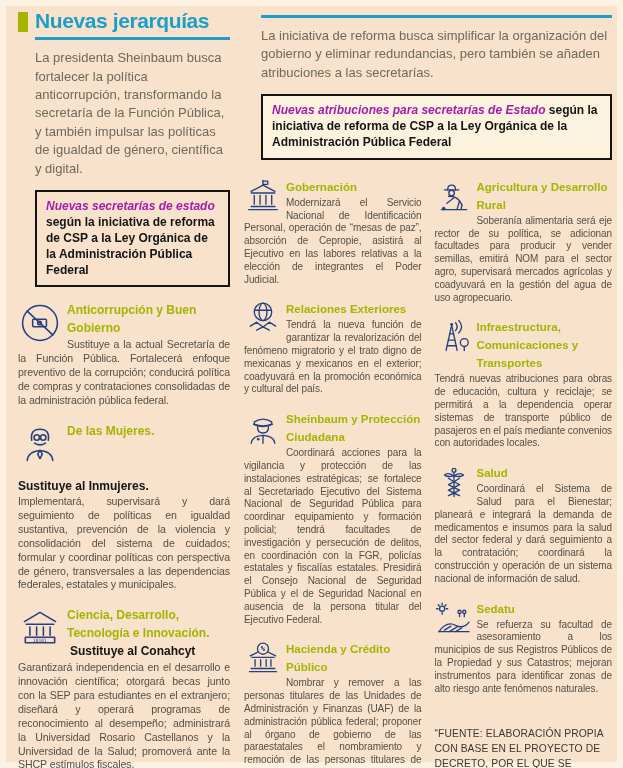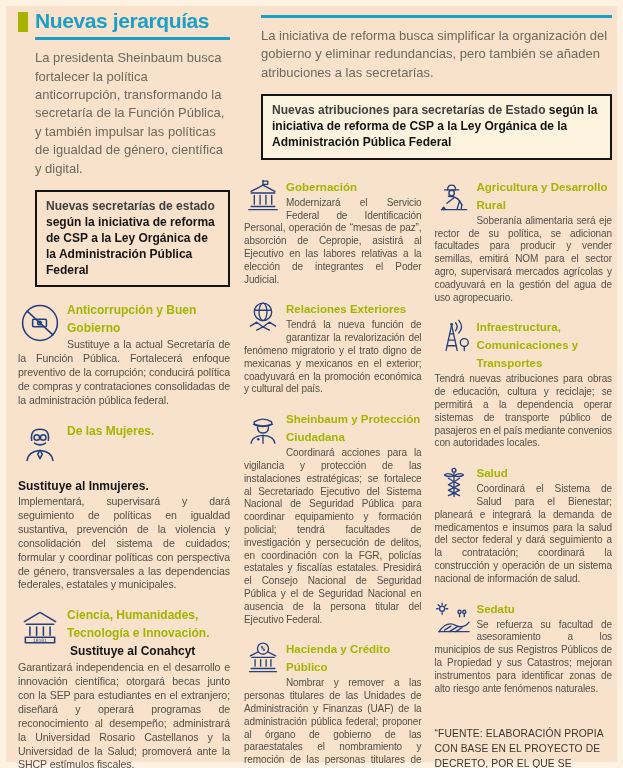--- a/index.html
+++ b/index.html
@@ -9,21 +9,21 @@
   
   .col-header{display:flex;align-items:flex-start;gap:7px;}
   .hbar{width:10px;height:20px;background:#a6b400;margin-top:2px;}
   .htitle{color:#1b9fc8;font-weight:bold;font-size:21px;letter-spacing:-0.4px;line-height:1.05;}
   .hrule{border-bottom:3px solid #1b9fc8;margin:5px 0 9px 17px;}
   
   .intro{color:#6e685d;font-size:13px;line-height:1.42;margin:0 0 12px 17px;text-align:left;}
   
   .hbox{border:2px solid #141414;padding:7px 9px;font-weight:bold;font-size:12px;
         line-height:1.32;color:#141414;margin-left:17px;}
-  .hbox .hl{color:#404040;}
+  .hbox .hl{color:#a21caf;font-style:italic;}
   .hbox.cream{background:#fbf3de;}
   
   .sec{margin:13px 0 0 0;overflow:visible;}
   .sec .icon{float:left;width:44px;height:44px;margin:1px 5px 1px 0;}
   .sec .icon svg{width:100%;height:100%;}
   .sec-title{color:#a4b400;font-weight:bold;font-size:12px;line-height:1.2;}
   .sec-sub{color:#141414;font-weight:bold;font-size:12px;line-height:1.2;margin-left:3px;margin-top:40px;}
   .sec-sub.block{display:block;margin-left:0;}
   .sec-body{margin:2px 0 0 0;color:#544f47;font-size:10.6px;line-height:1.31;
             text-align:justify;letter-spacing:-0.1px;}
@@ -98,21 +98,21 @@
             <polyline points="7,17 24,7 41,17"></polyline>
             <line x1="9" y1="20" x2="39" y2="20"></line>
             <line x1="13" y1="23" x2="13" y2="32"></line>
             <line x1="20.3" y1="23" x2="20.3" y2="32"></line>
             <line x1="27.7" y1="23" x2="27.7" y2="32"></line>
             <line x1="35" y1="23" x2="35" y2="32"></line>
             <rect x="8" y="34" width="32" height="6"></rect>
             <text x="24" y="39" font-size="5" text-anchor="middle">10101</text>
           </svg>
       </span>
-      <span class="sec-title">Ciencia, Humanidades, Tecnología e Innovación.</span>
+      <span class="sec-title">Ciencia, Desarrollo, Tecnología e Innovación.</span>
       <span class="sec-sub">Sustituye al Conahcyt</span>
       <p class="sec-body">Garantizará independencia en el desarrollo e innovación científica; otorgará becas junto con la SEP para estudiantes en el extranjero; diseñará y operará programas de reconocimiento al desempeño; administrará la Universidad Rosario Castellanos y la Universidad de la Salud; promoverá ante la SHCP estímulos fiscales.</p>
     </div>
 
     <div class="sec">
       <span class="icon">
         <svg class="ic" viewBox="0 0 48 48">
             <circle cx="18" cy="26" r="8"></circle>
             <circle cx="18" cy="26" r="3"></circle>
             <path d="M18 15 V11 M18 37 V41 M7 26 H3 M29 26 H33 M10.2 18.2 L7.5 15.5 M25.8 33.8 L28.5 36.5 M10.2 33.8 L7.5 36.5 M25.8 18.2 L28.5 15.5"></path>
@@ -148,21 +148,21 @@
                 <line x1="9" y1="19" x2="39" y2="19"></line>
                 <line x1="13" y1="22" x2="13" y2="33"></line>
                 <line x1="20.3" y1="22" x2="20.3" y2="33"></line>
                 <line x1="27.7" y1="22" x2="27.7" y2="33"></line>
                 <line x1="35" y1="22" x2="35" y2="33"></line>
                 <line x1="9" y1="36" x2="39" y2="36"></line>
                 <line x1="6" y1="40" x2="42" y2="40"></line>
               </svg>
           </span>
           <span class="sec-title">Gobernación</span>
-          <p class="sec-body">Modernizará el Servicio Federal de Identificación Personal, operación de “mesas de paz”, absorción de Cepropie, asistirá al Ejecutivo en las labores relativas a la elección de integrantes el Poder Judicial.</p>
+          <p class="sec-body">Modernizará el Servicio Nacional de Identificación Personal, operación de “mesas de paz”, absorción de Cepropie, asistirá al Ejecutivo en las labores relativas a la elección de integrantes el Poder Judicial.</p>
         </div>
 
         <div class="sec">
           <span class="icon">
             <svg class="ic" viewBox="0 0 48 48">
                 <circle cx="24" cy="15" r="11"></circle>
                 <ellipse cx="24" cy="15" rx="5" ry="11"></ellipse>
                 <line x1="13.5" y1="13" x2="34.5" y2="13"></line>
                 <path d="M8 33 L16 28 L24 34 L32 28 L40 33"></path>
                 <path d="M16 38 L24 34 L32 38"></path>

